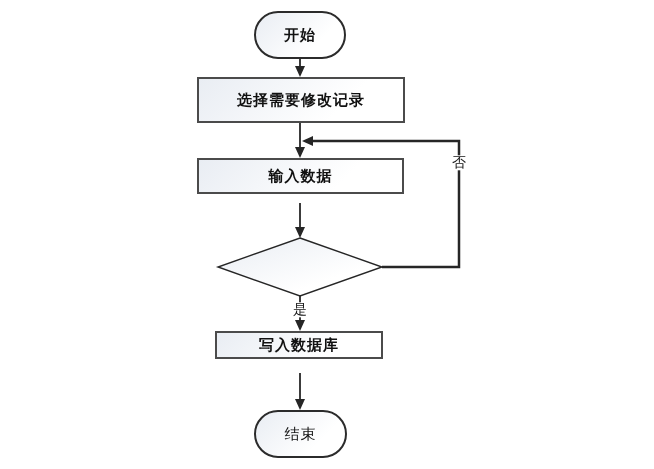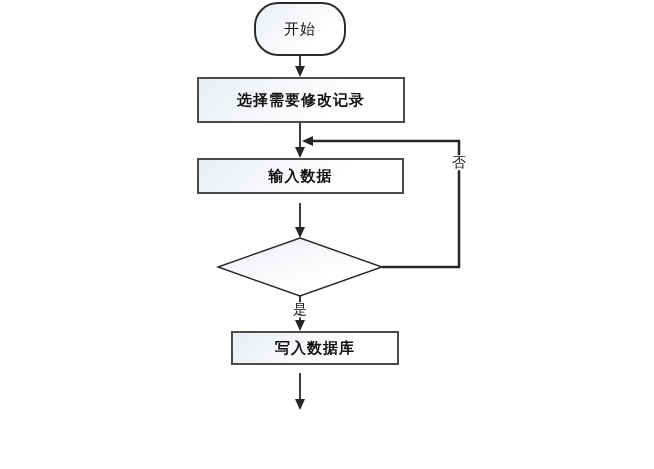--- a/index.html
+++ b/index.html
@@ -112,27 +112,28 @@
       <line class="edge-line" x1="300" y1="296" x2="300" y2="322"></line>
       <polygon class="arrowhead" points="300,331 295,320 305,320"></polygon>
     </g>
 
     <g>
       <line class="edge-line" x1="300" y1="373" x2="300" y2="401"></line>
       <polygon class="arrowhead" points="300,410 295,399 305,399"></polygon>
     </g>
   </svg>
 
-  <div class="node terminator" style="left:254px; top:2px; width:92px; height:54px;">开始</div>
+  <div class="node terminator" style="left:254px; top:11px; width:92px; height:48px;font-weight:bold;">开始</div>
 
   <div class="node process" style="left:197px; top:77px; width:208px; height:46px;">选择需要修改记录</div>
 
   <div class="node process" style="left:197px; top:158px; width:207px; height:36px;">输入数据</div>
 
 
-  <div class="node process" style="left:215px; top:331px; width:168px; height:34px;margin-left:16px;">写入数据库</div>
+  <div class="node process" style="left:215px; top:331px; width:168px; height:28px;">写入数据库</div>
 
+  <div class="node terminator" style="left:254px; top:410px; width:93px; height:48px;">结束</div>
 
   <div class="edge-label" style="left:300px; top:310px;">是</div>
 
   <div class="edge-label" style="left:459px; top:163px;">否</div>
 
 </div>
 
 </body></html>

